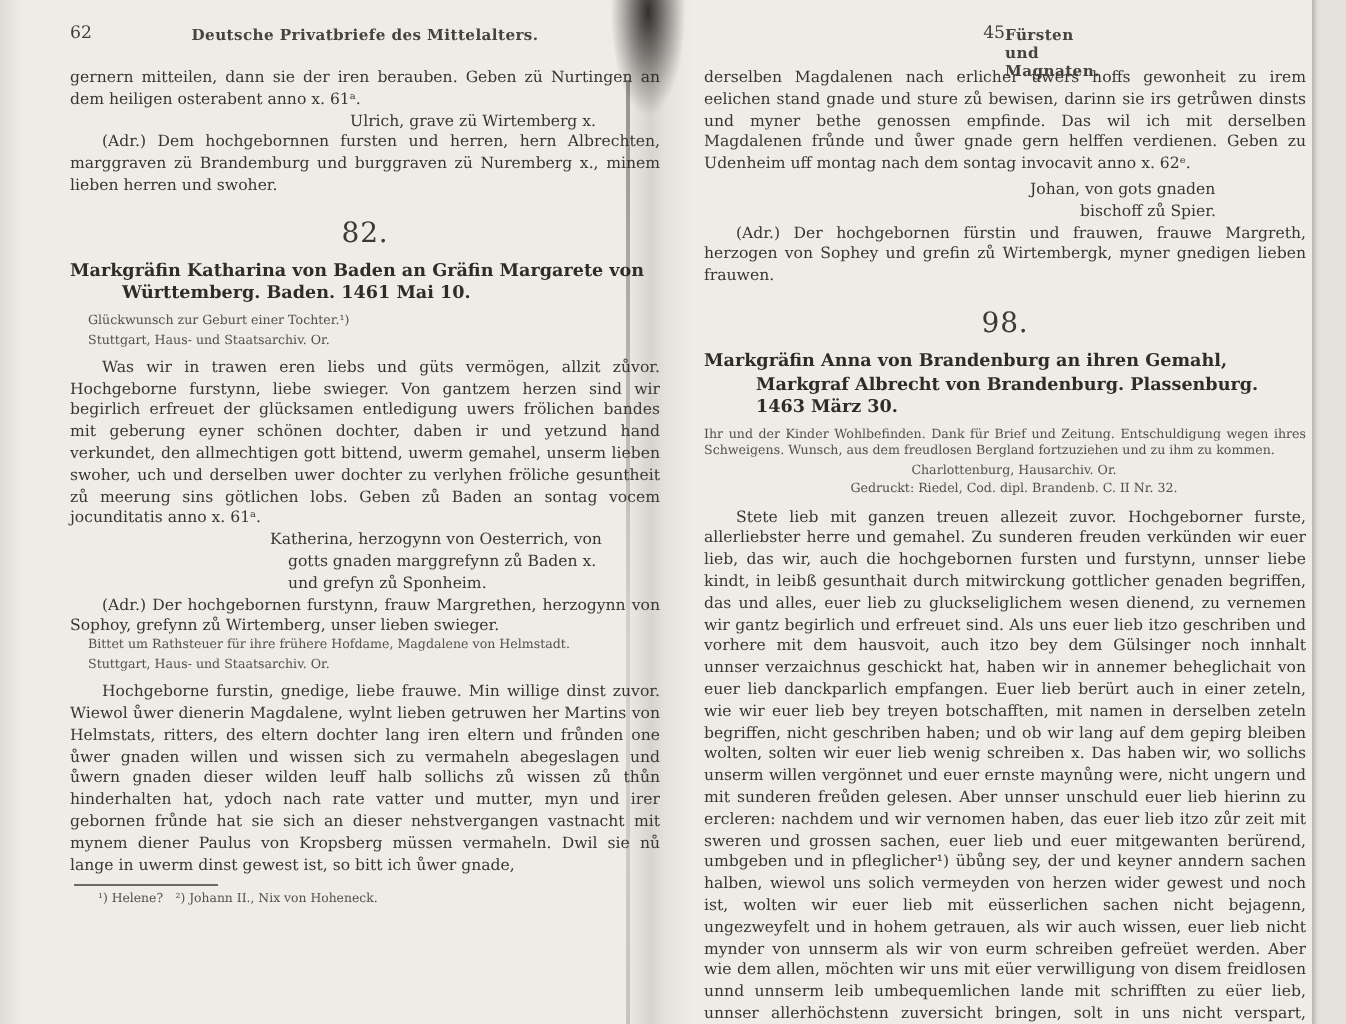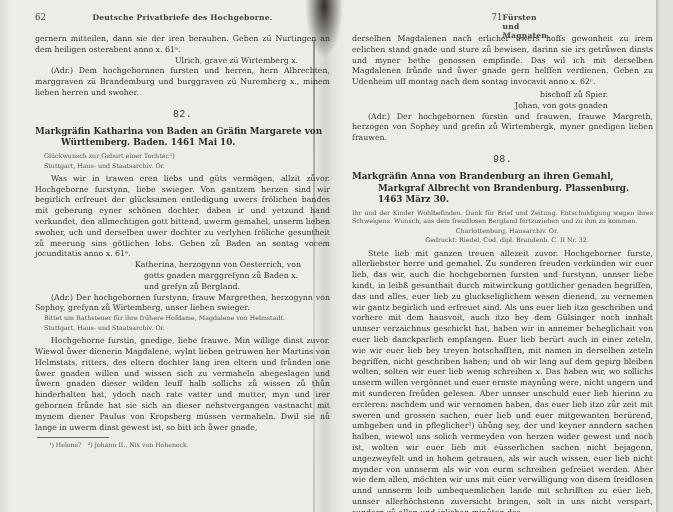--- a/index.html
+++ b/index.html
@@ -27,22 +27,22 @@
 
   p{margin:0;}
   .body-text{
     font-size:7.8px;line-height:10.8px;text-align:justify;
     color:#38352f;
   }
   .indent{text-indent:16px;}
   .sig-line{font-size:7.8px;line-height:10.8px;color:#38352f;}
 
   .sec-num{
-    text-align:center;font-size:10px;letter-spacing:.4px;
-    margin:10px 0 6px 0;color:#3c3934;font-family:Liberation Mono, monospace;
+    text-align:center;font-size:14px;letter-spacing:.4px;
+    margin:10px 0 6px 0;color:#3c3934;
   }
   .sec-title{
     font-size:8.8px;line-height:11.6px;font-weight:bold;color:#2f2c27;
     padding-left:26px;text-indent:-26px;margin-bottom:3px;
     text-align:left;
   }
   .small-note{
     font-size:6.3px;line-height:8.2px;color:#53504a;
     margin-left:9px;text-align:justify;
   }
@@ -73,59 +73,59 @@
     position:absolute;left:0;top:0;width:10px;height:512px;z-index:5;pointer-events:none;
     background:linear-gradient(to right, rgba(120,115,108,.14), rgba(120,115,108,0));
   }
 </style>
 </head>
 <body>
 
 <div class="page page-left">
   <div class="pg-header">
     <span class="pg-num num-left">62</span>
-    <span class="run-title">Deutsche Privatbriefe des Hochgeborne.</span>
+    <span class="run-title">Deutsche Privatbriefe des Mittelalters.</span>
   </div>
 
   <p class="body-text">gernern mitteilen, dann sie der iren berauben. Geben zü Nurtingen an dem heiligen osterabent anno x. 61ᵃ.</p>
   <p class="sig-line" style="margin-left:140px;">Ulrich, grave zü Wirtemberg x.</p>
   <p class="body-text indent">(Adr.) Dem hochgebornnen fursten und herren, hern Albrechten, marggraven zü Brandemburg und burggraven zü Nuremberg x., minem lieben herren und swoher.</p>
 
   <p class="sec-num">82.</p>
   <p class="sec-title">Markgräfin Katharina von Baden an Gräfin Margarete von Württemberg. Baden. 1461 Mai 10.</p>
   <p class="small-note">Glückwunsch zur Geburt einer Tochter.¹)</p>
   <p class="small-note src">Stuttgart, Haus- und Staatsarchiv. Or.</p>
   <p class="body-text indent mt4">Was wir in trawen eren liebs und güts vermögen, allzit zůvor. Hochgeborne furstynn, liebe swieger. Von gantzem herzen sind wir begirlich erfreuet der glücksamen entledigung uwers frölichen bandes mit geberung eyner schönen dochter, daben ir und yetzund hand verkundet, den allmechtigen gott bittend, uwerm gemahel, unserm lieben swoher, uch und derselben uwer dochter zu verlyhen fröliche gesuntheit zů meerung sins götlichen lobs. Geben zů Baden an sontag vocem jocunditatis anno x. 61ᵃ.</p>
   <div style="margin:0 0 0 100px;">
     <p class="sig-line">Katherina, herzogynn von Oesterrich, von</p>
     <p class="sig-line" style="padding-left:9px;">gotts gnaden marggrefynn zů Baden x.</p>
-    <p class="sig-line" style="padding-left:9px;">und grefyn zů Bergland.</p>
+    <p class="sig-line" style="padding-left:9px;">und grefyn zů Sponheim.</p>
   </div>
   <p class="body-text indent">(Adr.) Der hochgebornen furstynn, frauw Margrethen, herzogynn von Sophoy, grefynn zů Wirtemberg, unser lieben swieger.</p>
 
   <p class="small-note">Bittet um Rathsteuer für ihre frühere Hofdame, Magdalene von Helmstadt.</p>
   <p class="small-note src">Stuttgart, Haus- und Staatsarchiv. Or.</p>
   <p class="body-text indent mt4">Hochgeborne furstin, gnedige, liebe frauwe. Min willige dinst zuvor. Wiewol ůwer dienerin Magdalene, wylnt lieben getruwen her Martins von Helmstats, ritters, des eltern dochter lang iren eltern und frůnden one ůwer gnaden willen und wissen sich zu vermaheln abegeslagen und ůwern gnaden dieser wilden leuff halb sollichs zů wissen zů thůn hinderhalten hat, ydoch nach rate vatter und mutter, myn und irer gebornen frůnde hat sie sich an dieser nehstvergangen vastnacht mit mynem diener Paulus von Kropsberg müssen vermaheln. Dwil sie nů lange in uwerm dinst gewest ist, so bitt ich ůwer gnade,</p>
 
   <div class="footer-block">
     <div class="fn-rule"></div>
     <p class="footnote">¹) Helene? ²) Johann II., Nix von Hoheneck.</p>
   </div>
 </div>
 
 <div class="page page-right">
   <div class="pg-header">
     <span class="run-title">Fürsten und Magnaten.</span>
-    <span class="pg-num num-right">71</span>
+    <span class="pg-num num-right">45</span>
   </div>
 
   <p class="body-text">derselben Magdalenen nach erlicher uwers hoffs gewonheit zu irem eelichen stand gnade und sture zů bewisen, darinn sie irs getrůwen dinsts und myner bethe genossen empfinde. Das wil ich mit derselben Magdalenen frůnde und ůwer gnade gern helffen verdienen. Geben zu Udenheim uff montag nach dem sontag invocavit anno x. 62ᵉ.</p>
   <div style="margin-top:2px;">
+    <p class="sig-line" style="margin-left:118px;">Johan, von gots gnaden</p>
     <p class="sig-line" style="margin-left:143px;">bischoff zů Spier.</p>
-    <p class="sig-line" style="margin-left:118px;">Johan, von gots gnaden</p>
   </div>
   <p class="body-text indent">(Adr.) Der hochgebornen fürstin und frauwen, frauwe Margreth, herzogen von Sophey und grefin zů Wirtembergk, myner gnedigen lieben frauwen.</p>
 
   <p class="sec-num">98.</p>
   <p class="sec-title">Markgräfin Anna von Brandenburg an ihren Gemahl, Markgraf Albrecht von Brandenburg. Plassenburg. 1463 März 30.</p>
   <p class="small-note" style="margin-left:0;">Ihr und der Kinder Wohlbefinden. Dank für Brief und Zeitung. Entschuldigung wegen ihres Schweigens. Wunsch, aus dem freudlosen Bergland fortzuziehen und zu ihm zu kommen.</p>
   <p class="small-note src">Charlottenburg, Hausarchiv. Or.</p>
   <p class="small-note src">Gedruckt: Riedel, Cod. dipl. Brandenb. C. II Nr. 32.</p>
   <p class="body-text indent mt4">Stete lieb mit ganzen treuen allezeit zuvor. Hochgeborner furste, allerliebster herre und gemahel. Zu sunderen freuden verkünden wir euer lieb, das wir, auch die hochgebornen fursten und furstynn, unnser liebe kindt, in leibß gesunthait durch mitwirckung gottlicher genaden begriffen, das und alles, euer lieb zu gluckseliglichem wesen dienend, zu vernemen wir gantz begirlich und erfreuet sind. Als uns euer lieb itzo geschriben und vorhere mit dem hausvoit, auch itzo bey dem Gülsinger noch innhalt unnser verzaichnus geschickt hat, haben wir in annemer beheglichait von euer lieb danckparlich empfangen. Euer lieb berürt auch in einer zeteln, wie wir euer lieb bey treyen botschafften, mit namen in derselben zeteln begriffen, nicht geschriben haben; und ob wir lang auf dem gepirg bleiben wolten, solten wir euer lieb wenig schreiben x. Das haben wir, wo sollichs unserm willen vergönnet und euer ernste maynůng were, nicht ungern und mit sunderen freůden gelesen. Aber unnser unschuld euer lieb hierinn zu ercleren: nachdem und wir vernomen haben, das euer lieb itzo zůr zeit mit sweren und grossen sachen, euer lieb und euer mitgewanten berürend, umbgeben und in pfleglicher¹) übůng sey, der und keyner anndern sachen halben, wiewol uns solich vermeyden von herzen wider gewest und noch ist, wolten wir euer lieb mit eüsserlichen sachen nicht bejagenn, ungezweyfelt und in hohem getrauen, als wir auch wissen, euer lieb nicht mynder von unnserm als wir von eurm schreiben gefreüet werden. Aber wie dem allen, möchten wir uns mit eüer verwilligung von disem freidlosen unnd unnserm leib umbequemlichen lande mit schrifften zu eüer lieb, unnser allerhöchstenn zuversicht bringen, solt in uns nicht verspart, sundern zů allen und iglichen minůten des</p>
 

